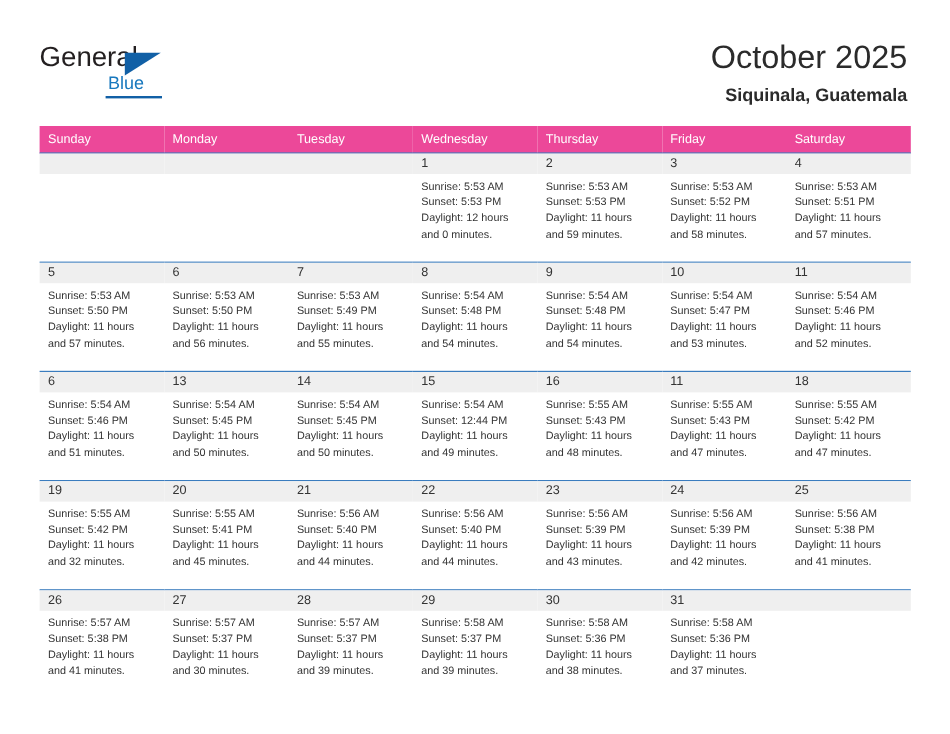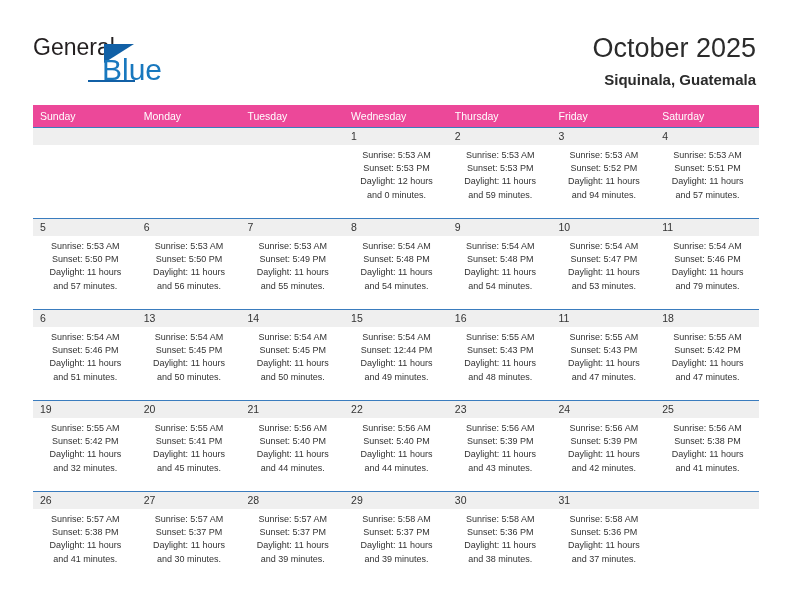--- a/index.html
+++ b/index.html
@@ -43,25 +43,24 @@
     font-size: 23px;
     color: #231f20;
     letter-spacing: 0px;
     line-height: 23px;
     white-space: nowrap;
   }
   .logo-blue {
     position: absolute;
     left: 57px;
     top: 22px;
-    font-size: 30px;
+    font-size: 15px;
     color: #1878be;
     line-height: 23px;
     white-space: nowrap;
-    margin-left: 12px;
   }
   .logo-triangle {
     position: absolute;
     left: 71px;
     top: 8px;
     width: 0;
     height: 0;
     border-left: 30px solid #1160a6;
     border-bottom: 19px solid transparent;
   }
@@ -141,21 +140,20 @@
     line-height: 15px;
   }
   .cell-empty .daynum-band {
     background: #efefef;
   }
   .details {
     padding: 4px 6px 0 7px;
     font-size: 9px;
     line-height: 13.2px;
     color: #333333;
-    text-align: center;
   }
   .details div {
     white-space: nowrap;
   }
 </style>
 </head>
 <body>
 
 <div class="page">
 
@@ -226,21 +224,21 @@
               </div>
             </div>
           </td>
           <td>
             <div class="cell-inner">
               <div class="daynum-band">3</div>
               <div class="details">
                 <div>Sunrise: 5:53 AM</div>
                 <div>Sunset: 5:52 PM</div>
                 <div>Daylight: 11 hours</div>
-                <div>and 94 minutes.</div>
+                <div>and 58 minutes.</div>
               </div>
             </div>
           </td>
           <td>
             <div class="cell-inner">
               <div class="daynum-band">4</div>
               <div class="details">
                 <div>Sunrise: 5:53 AM</div>
                 <div>Sunset: 5:51 PM</div>
                 <div>Daylight: 11 hours</div>
@@ -316,21 +314,21 @@
               </div>
             </div>
           </td>
           <td>
             <div class="cell-inner">
               <div class="daynum-band">11</div>
               <div class="details">
                 <div>Sunrise: 5:54 AM</div>
                 <div>Sunset: 5:46 PM</div>
                 <div>Daylight: 11 hours</div>
-                <div>and 79 minutes.</div>
+                <div>and 52 minutes.</div>
               </div>
             </div>
           </td>
         </tr>
         <tr class="week-row">
           <td>
             <div class="cell-inner">
               <div class="daynum-band">6</div>
               <div class="details">
                 <div>Sunrise: 5:54 AM</div>

